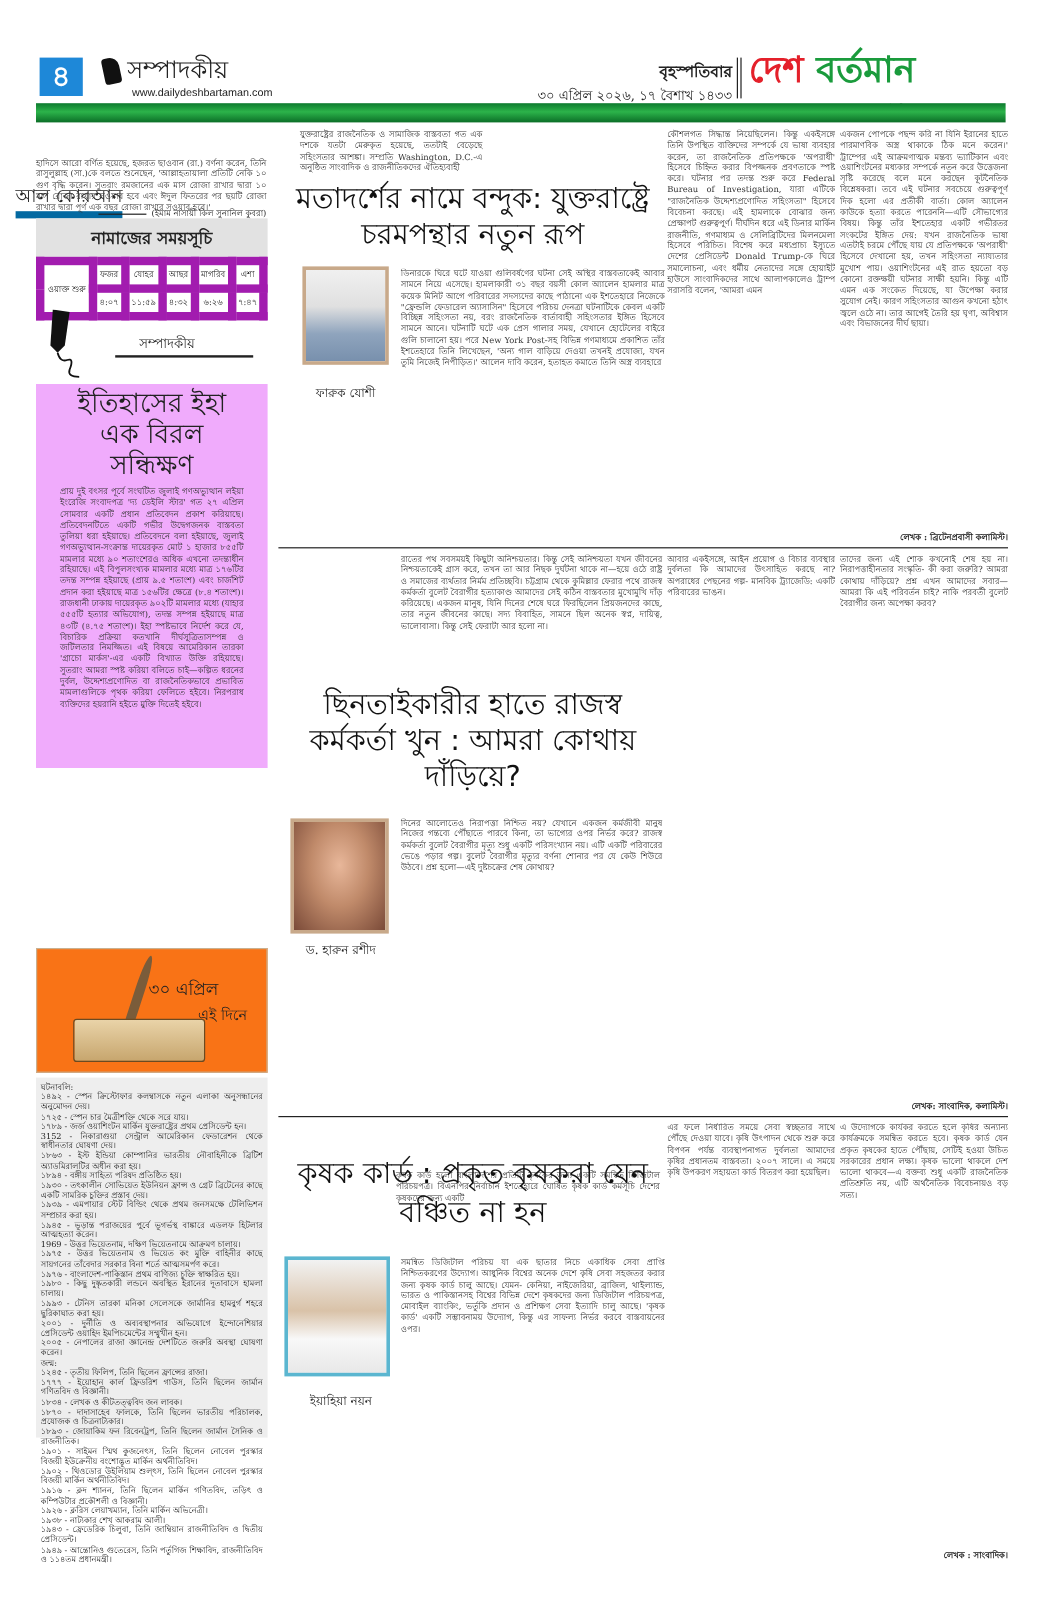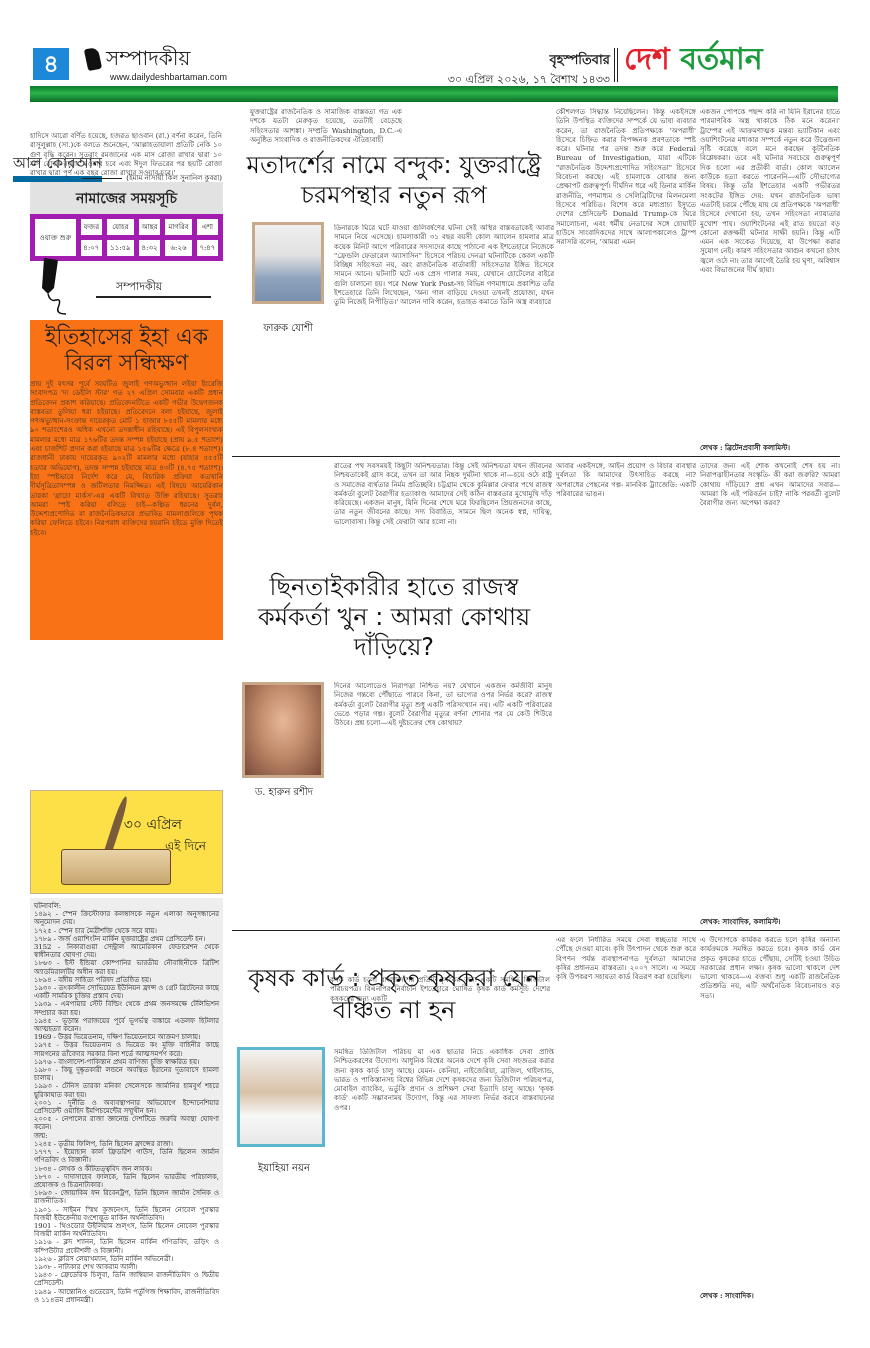--- a/index.html
+++ b/index.html
@@ -19,40 +19,40 @@
   .logo .tag { display:block; font-size: 6px; font-weight: normal; color:#333; letter-spacing: 2px; text-align: right; margin-top: 2px; }
   .greenbar { left: 30px; top: 86px; width: 808px; height: 16px; background: linear-gradient(180deg,#0d7a2e 0%,#2cb34a 45%,#0b6e27 100%); }
   .col { font-size: 7px; line-height: 9.3px; text-align: justify; color: #333; }
   .quran-title { left: 13px; top: 108px; font-size: 15px; border-bottom: 6px solid #0369a1; margin-top: 43px; }
   .quran-text { left: 30px; top: 132px; width: 192px; }
   .quran-src { left: 30px; top: 172px; width: 192px; text-align: right; font-size: 7px; }
   .quran-src .line { display:inline-block; width: 40px; border-top: 1px solid #222; vertical-align: middle; margin-right: 4px; }
   .prayer { left: 30px; top: 182px; width: 193px; height: 62px; background: #e2e2e2; }
   .prayer .h { text-align: center; font-size: 14px; font-weight: bold; padding: 5px 0 3px; }
   .prayer table { width: 100%; border-collapse: collapse; background: #fff; font-size: 7px; text-align: center; }
-  .prayer td { border: 5px solid #a21caf; padding: 2px 0; }
+  .prayer td { border: 7px solid #a21caf; padding: 2px 0; }
   .ed-icon { left: 36px; top: 258px; width: 40px; height: 60px; }
   .ed-label { left: 116px; top: 278px; font-size: 11px; }
   .ed-rule { left: 96px; top: 296px; width: 115px; height: 2px; background:#222; }
-  .editorial { left: 30px; top: 320px; width: 193px; height: 320px; background: #f97316; padding: 4px 0; }
+  .editorial { left: 30px; top: 320px; width: 193px; height: 320px; background: #f0abfc; padding: 4px 20px; }
   .editorial h1 { font-size: 22px; text-align: center; font-weight: normal; line-height: 26px; margin-bottom: 4px; font-family: "DejaVu Sans", sans-serif; }
-  .thisday { left: 30px; top: 790px; width: 193px; height: 104px; background: #fde047; border: 1px solid #c9b090; }
+  .thisday { left: 30px; top: 790px; width: 193px; height: 104px; background: #f97316; border: 1px solid #c9b090; }
   .thisday .d1 { position:absolute; right: 40px; top: 22px; font-size: 14px; }
   .thisday .d2 { position:absolute; right: 16px; top: 46px; font-size: 12px; }
   .thisday .books { position:absolute; left: 30px; top: 58px; width: 110px; height: 36px; background: linear-gradient(#e9d3a8,#c7a66e); border:1px solid #6b4a22; border-radius: 3px; }
   .thisday .quill { position:absolute; left: 82px; top: 4px; width: 8px; height: 58px; background:#7a5c3a; border-radius: 50% 50% 2px 2px; transform: rotate(18deg); }
   .events { left: 30px; top: 898px; width: 193px; height: 300px; background: #eeeeee; padding: 4px 4px; }
   .events p { font-size: 6.8px; line-height: 8.2px; text-align: justify; }
   .art-col { position:absolute; }
   .hline { position:absolute; height: 1px; background:#222; }
   .headline { position:absolute; text-align: center; font-family: "DejaVu Sans", sans-serif; font-weight: normal; color:#111; }
   .photo { position:absolute; border: 3px solid #c8a98a; }
   .photo.blue { border-color: #5bb6d0; }
   .byline { position:absolute; font-size: 10px; text-align: center; }
-  .auth { font-weight: bold; font-size: 7px; }
+  .auth { font-weight: bold; font-size: 7px; text-align: right; }
 </style>
 </head>
 <body>
 
 <div class="abs pagenum">৪</div>
 <div class="abs sec-head">
   <span class="pen"></span><span class="t">সম্পাদকীয়</span>
   <span class="url">www.dailydeshbartaman.com</span>
 </div>
 <div class="abs dateblock">
@@ -130,21 +130,21 @@
     <p>১৯৯৩ - টেনিস তারকা মনিকা সেলেসকে জার্মানির হামবুর্গ শহরে ছুরিকাঘাত করা হয়।</p>
     <p>২০০১ - দুর্নীতি ও অব্যবস্থাপনার অভিযোগে ইন্দোনেশিয়ার প্রেসিডেন্ট ওয়াহিদ ইমপিচমেন্টের সম্মুখীন হন।</p>
     <p>২০০৫ - নেপালের রাজা জ্ঞানেন্দ্র দেশটিতে জরুরি অবস্থা ঘোষণা করেন।</p>
     <p>জন্ম:</p>
     <p>১২৪৫ - তৃতীয় ফিলিপ, তিনি ছিলেন ফ্রান্সের রাজা।</p>
     <p>১৭৭৭ - ইয়োহান কার্ল ফ্রিডরিশ গাউস, তিনি ছিলেন জার্মান গণিতবিদ ও বিজ্ঞানী।</p>
     <p>১৮৩৪ - লেখক ও কীটতত্ত্ববিদ জন লাবক।</p>
     <p>১৮৭০ - দাদাসাহেব ফালকে, তিনি ছিলেন ভারতীয় পরিচালক, প্রযোজক ও চিত্রনাট্যকার।</p>
     <p>১৮৯৩ - জোয়াকিম ফন রিবেনট্রপ, তিনি ছিলেন জার্মান সৈনিক ও রাজনীতিক।</p>
     <p>১৯০১ - সাইমন স্মিথ কুজনেৎস, তিনি ছিলেন নোবেল পুরস্কার বিজয়ী ইউক্রেনীয় বংশোদ্ভূত মার্কিন অর্থনীতিবিদ।</p>
-    <p>1901 - থিওডোর উইলিয়াম শুল্ৎস, তিনি ছিলেন নোবেল পুরস্কার বিজয়ী মার্কিন অর্থনীতিবিদ।</p>
+    <p>১৯০২ - থিওডোর উইলিয়াম শুল্ৎস, তিনি ছিলেন নোবেল পুরস্কার বিজয়ী মার্কিন অর্থনীতিবিদ।</p>
     <p>১৯১৬ - ক্লদ শ্যানন, তিনি ছিলেন মার্কিন গণিতবিদ, তড়িৎ ও কম্পিউটার প্রকৌশলী ও বিজ্ঞানী।</p>
     <p>১৯২৬ - ক্লরিস লেয়াখম্যান, তিনি মার্কিন অভিনেত্রী।</p>
     <p>১৯৩৮ - নাট্যকার শেখ আকরাম আলী।</p>
     <p>১৯৪৩ - ফ্রেডেরিক চিলুবা, তিনি জাম্বিয়ান রাজনীতিবিদ ও দ্বিতীয় প্রেসিডেন্ট।</p>
     <p>১৯৪৯ - আন্তোনিও গুতেরেস, তিনি পর্তুগিজ শিক্ষাবিদ, রাজনীতিবিদ ও ১১৪তম প্রধানমন্ত্রী।</p>
   </div>
 
 <div class="art-col col" style="left:250px;top:108px;width:152px;">যুক্তরাষ্ট্রের রাজনৈতিক ও সামাজিক বাস্তবতা গত এক দশকে যতটা মেরুকৃত হয়েছে, ততটাই বেড়েছে সহিংসতার আশঙ্কা। সম্প্রতি Washington, D.C.-এ অনুষ্ঠিত সাংবাদিক ও রাজনীতিকদের ঐতিহ্যবাহী</div>
 <div class="headline" style="left:232px;top:150px;width:324px;font-size:24px;line-height:30px;">মতাদর্শের নামে বন্দুক: যুক্তরাষ্ট্রে চরমপন্থার নতুন রূপ</div>
 <div class="photo" style="left:252px;top:222px;width:72px;height:82px;background:linear-gradient(180deg,#f0f0f0 0%,#e0e0e0 40%,#8fa4bd 70%,#7890ad 100%);"></div>

